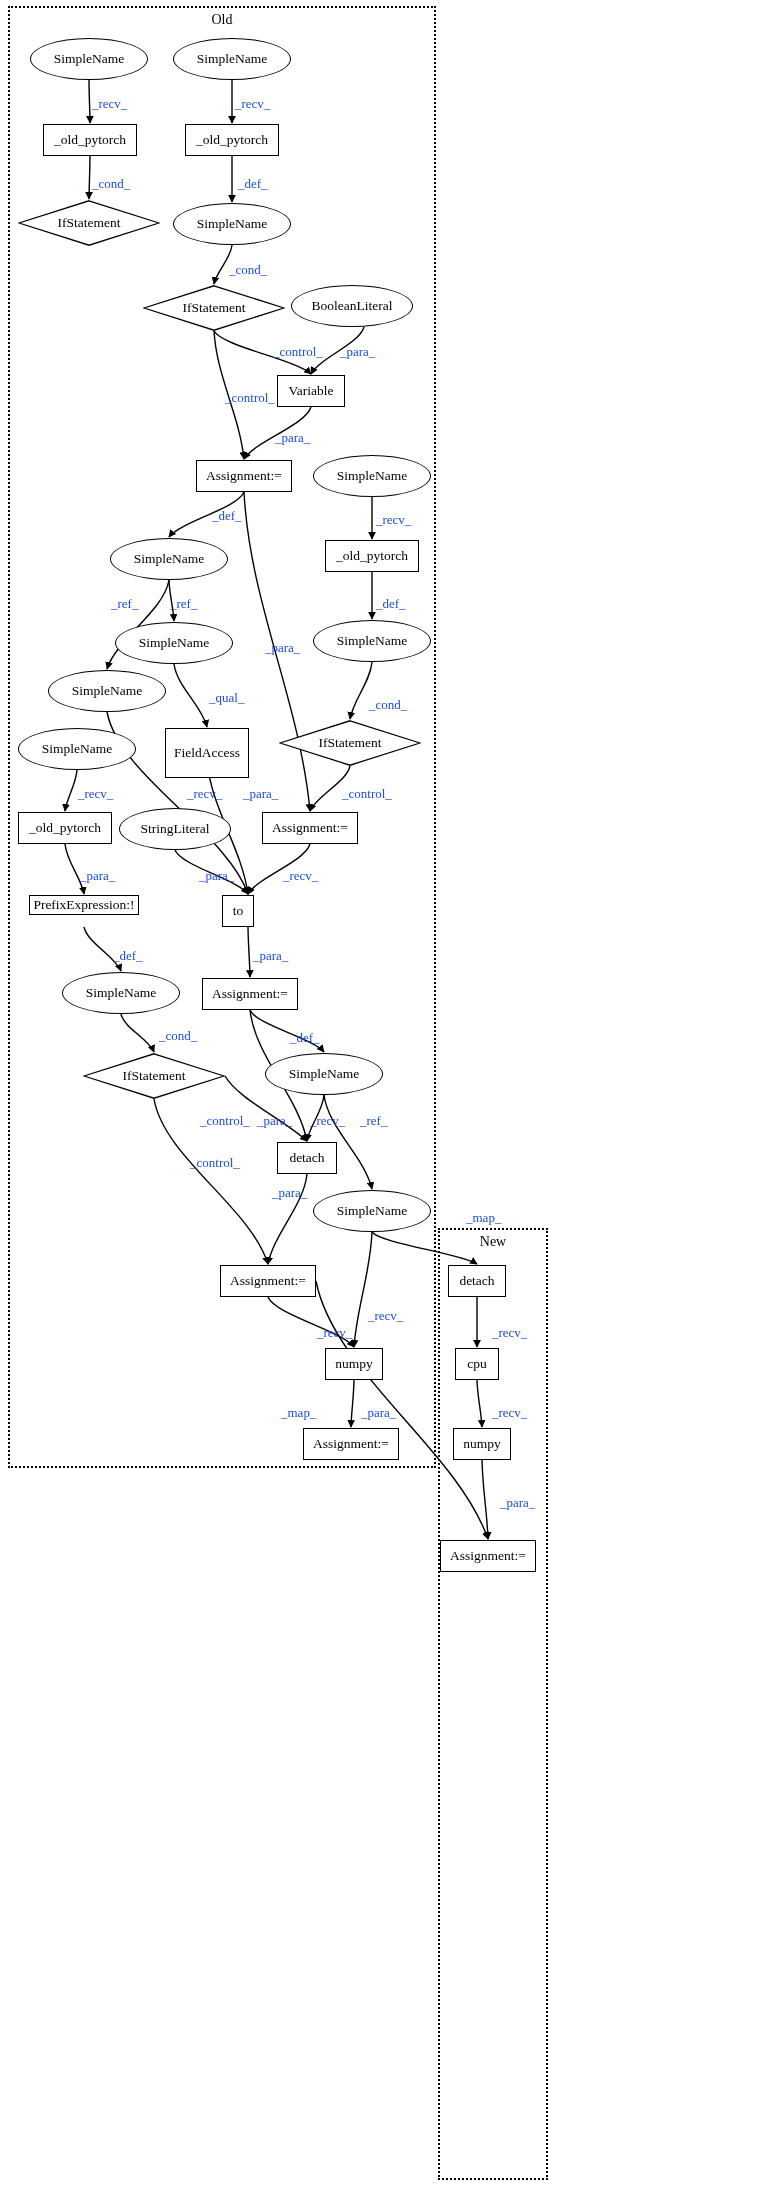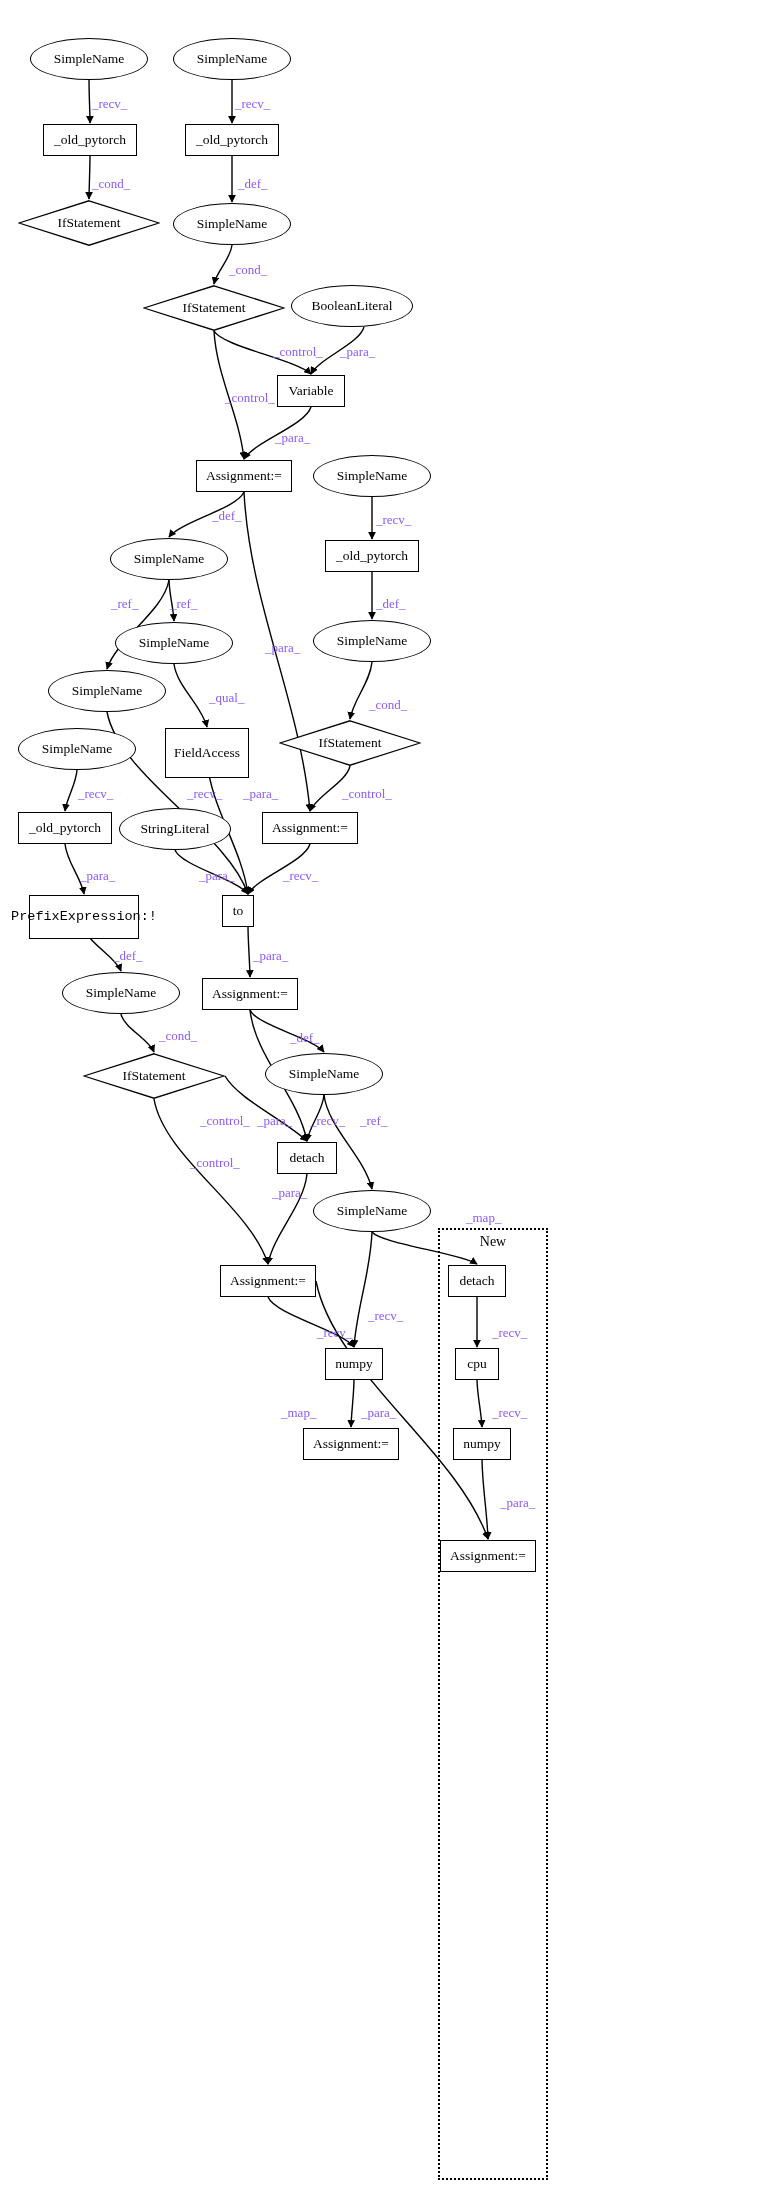--- a/index.html
+++ b/index.html
@@ -69,21 +69,21 @@
   .node.diamond svg {
     position: absolute;
     left: 0; top: 0;
     width: 100%;
     height: 100%;
     z-index: 1;
   }
   .edge-label {
     position: absolute;
     font-size: 13px;
-    color: #8b5cf6;
+    color: #1d4ed8;
     white-space: nowrap;
     font-family: "Liberation Serif", "DejaVu Serif", serif;
   }
 </style>
 </head>
 <body>
 
 <div id="root">
 
   <svg id="edge-layer" viewBox="0 0 776 2188">
@@ -131,20 +131,23 @@
         <path d="M 372 1232 C 370.425 1272.6, 356.835 1307.4, 354 1347" marker-end="url(#arrow)"></path>
         <path d="M 354 1380 C 353.7375 1396.8, 351.4725 1411.2, 351 1427" marker-end="url(#arrow)"></path>
         <path d="M 372 1232 C 381.1875 1243.55, 460.4625 1253.45, 477 1264" marker-end="url(#arrow)"></path>
         <path d="M 477 1297 C 477 1314.85, 477 1330.15, 477 1347" marker-end="url(#arrow)"></path>
         <path d="M 477 1380 C 477.4375 1396.8, 481.2125 1411.2, 482 1427" marker-end="url(#arrow)"></path>
         <path d="M 482 1460 C 482.525 1488, 487.055 1512, 488 1539" marker-end="url(#arrow)"></path>
         <path d="M 316 1281 C 333.5 1371.65, 456.5 1449.35, 488 1539" marker-end="url(#arrow)"></path>
       </g>
   </svg>
 
+  <div class="cluster" style="left:8px; top:6px; width:428px; height:1462px;">
+    <div class="cluster-label">Old</div>
+  </div>
   <div class="cluster" style="left:438px; top:1228px; width:110px; height:952px;">
     <div class="cluster-label">New</div>
   </div>
 
   <div id="node-layer">
       <div class="node ellipse" style="left: 30px; top: 38px; width: 118px; height: 42px;">
         <span>SimpleName</span>
       </div>
       <div class="node ellipse" style="left: 173px; top: 38px; width: 118px; height: 42px;">
         <span>SimpleName</span>
@@ -211,21 +214,21 @@
       </div>
       <div class="node box" style="left: 18px; top: 812px; width: 94px; height: 32px;">
         <span>_old_pytorch</span>
       </div>
       <div class="node ellipse" style="left: 119px; top: 808px; width: 112px; height: 42px;">
         <span>StringLiteral</span>
       </div>
       <div class="node box" style="left: 262px; top: 812px; width: 96px; height: 32px;">
         <span>Assignment:=</span>
       </div>
-      <div class="node box" style="left: 29px; top: 895px; width: 110px; height: 44px; font-family: Liberation Mono, monospace;">
+      <div class="node box" style="left: 29px; top: 895px; width: 110px; height: 20px;">
         <span>PrefixExpression:!</span>
       </div>
       <div class="node box" style="left: 222px; top: 895px; width: 32px; height: 32px;">
         <span>to</span>
       </div>
       <div class="node ellipse" style="left: 62px; top: 972px; width: 118px; height: 42px;">
         <span>SimpleName</span>
       </div>
       <div class="node box" style="left: 202px; top: 978px; width: 96px; height: 32px;">
         <span>Assignment:=</span>

